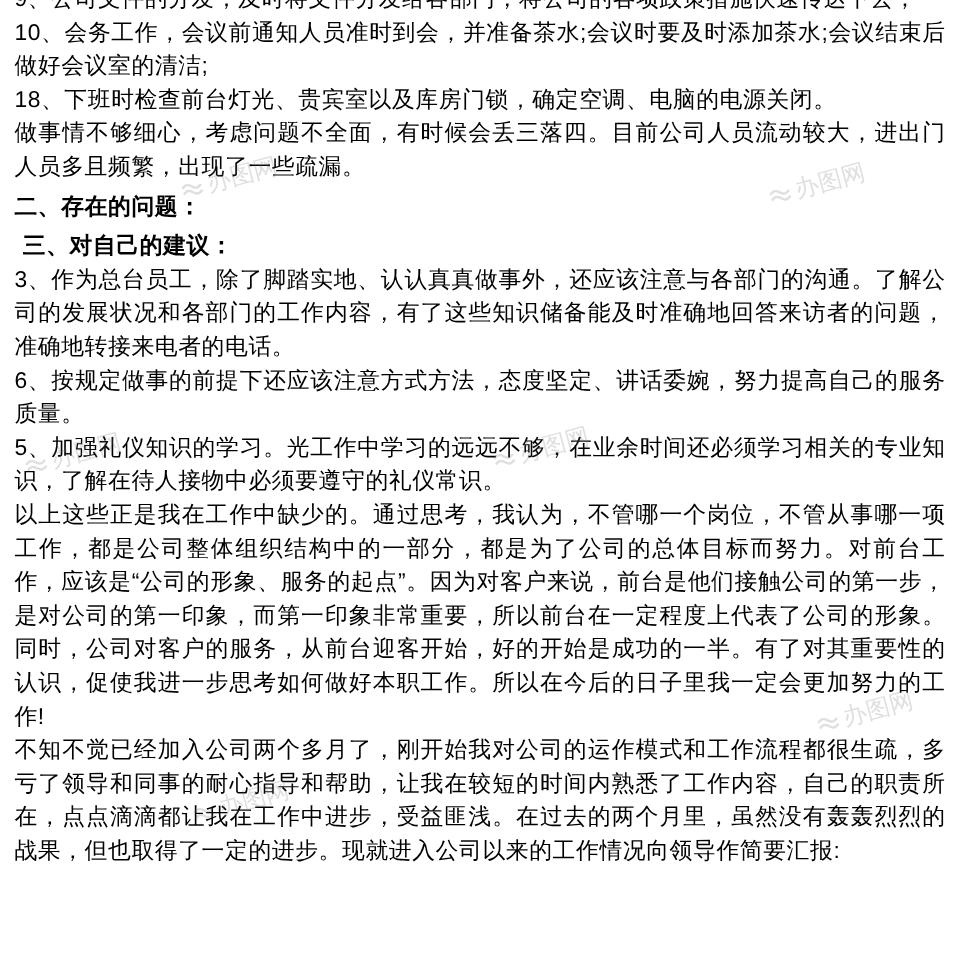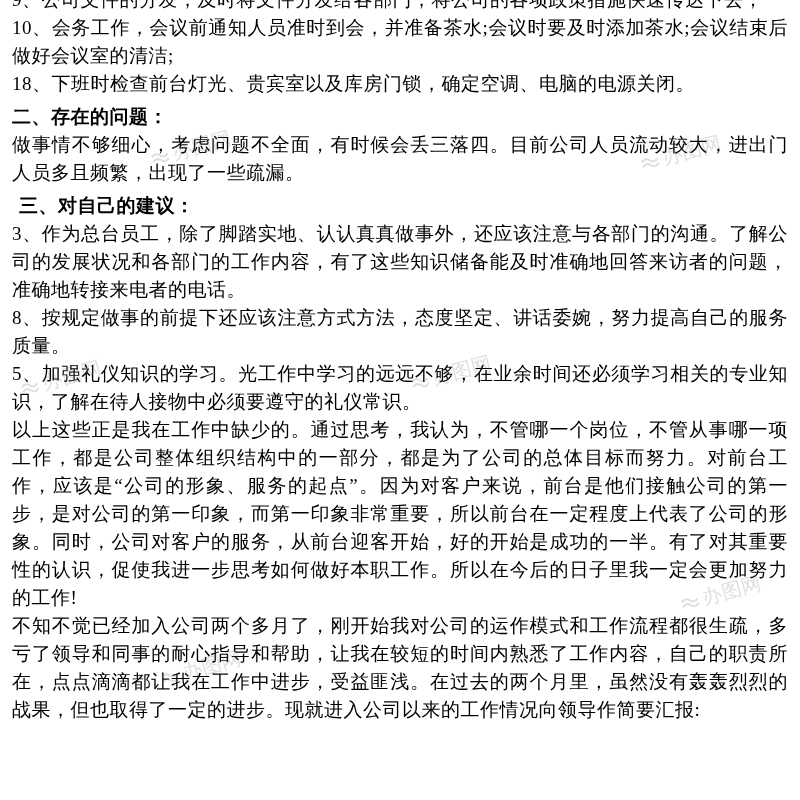--- a/index.html
+++ b/index.html
@@ -21,21 +21,21 @@
   .doc {
     position: relative;
     z-index: 1;
     margin-top: -14px;
     padding: 0 12px;
     font-size: 19px;
     line-height: 28px;
     text-align: justify;
     letter-spacing: 0.5px;
   }
-  .para { margin: 0; font-family: Liberation Serif, serif; }
+  .para { margin: 0; }
   .heading {
     margin: 5px 0 0 0;
     font-weight: bold;
   }
   .heading-indent {
     margin: 5px 0 0 0;
     font-weight: bold;
     padding-left: 7px;
   }
   .watermark {
@@ -115,23 +115,23 @@
           <path d="M1 10 Q5 6 9 10 T17 10" fill="none" stroke="currentColor" stroke-width="2"></path>
         </svg>
     </span>
     <span class="wm-text">办图网</span>
   </div>
 
   <div class="doc">
     <p class="para">9、公司文件的分发，及时将文件分发给各部门，将公司的各项政策措施快速传达下去；</p>
     <p class="para">10、会务工作，会议前通知人员准时到会，并准备茶水;会议时要及时添加茶水;会议结束后做好会议室的清洁;</p>
     <p class="para">18、下班时检查前台灯光、贵宾室以及库房门锁，确定空调、电脑的电源关闭。</p>
+    <p class="para">做事情不够细心，考虑问题不全面，有时候会丢三落四。目前公司人员流动较大，进出门人员多且频繁，出现了一些疏漏。</p>
     <p class="para heading">二、存在的问题：</p>
-    <p class="para">做事情不够细心，考虑问题不全面，有时候会丢三落四。目前公司人员流动较大，进出门人员多且频繁，出现了一些疏漏。</p>
     <p class="para heading-indent">三、对自己的建议：</p>
     <p class="para">3、作为总台员工，除了脚踏实地、认认真真做事外，还应该注意与各部门的沟通。了解公司的发展状况和各部门的工作内容，有了这些知识储备能及时准确地回答来访者的问题，准确地转接来电者的电话。</p>
-    <p class="para">8、按规定做事的前提下还应该注意方式方法，态度坚定、讲话委婉，努力提高自己的服务质量。</p>
+    <p class="para">6、按规定做事的前提下还应该注意方式方法，态度坚定、讲话委婉，努力提高自己的服务质量。</p>
     <p class="para">5、加强礼仪知识的学习。光工作中学习的远远不够，在业余时间还必须学习相关的专业知识，了解在待人接物中必须要遵守的礼仪常识。</p>
     <p class="para">以上这些正是我在工作中缺少的。通过思考，我认为，不管哪一个岗位，不管从事哪一项工作，都是公司整体组织结构中的一部分，都是为了公司的总体目标而努力。对前台工作，应该是“公司的形象、服务的起点”。因为对客户来说，前台是他们接触公司的第一步，是对公司的第一印象，而第一印象非常重要，所以前台在一定程度上代表了公司的形象。同时，公司对客户的服务，从前台迎客开始，好的开始是成功的一半。有了对其重要性的认识，促使我进一步思考如何做好本职工作。所以在今后的日子里我一定会更加努力的工作!</p>
     <p class="para">不知不觉已经加入公司两个多月了，刚开始我对公司的运作模式和工作流程都很生疏，多亏了领导和同事的耐心指导和帮助，让我在较短的时间内熟悉了工作内容，自己的职责所在，点点滴滴都让我在工作中进步，受益匪浅。在过去的两个月里，虽然没有轰轰烈烈的战果，但也取得了一定的进步。现就进入公司以来的工作情况向领导作简要汇报:</p>
   </div>
 
 </div>
 
 </body></html>

